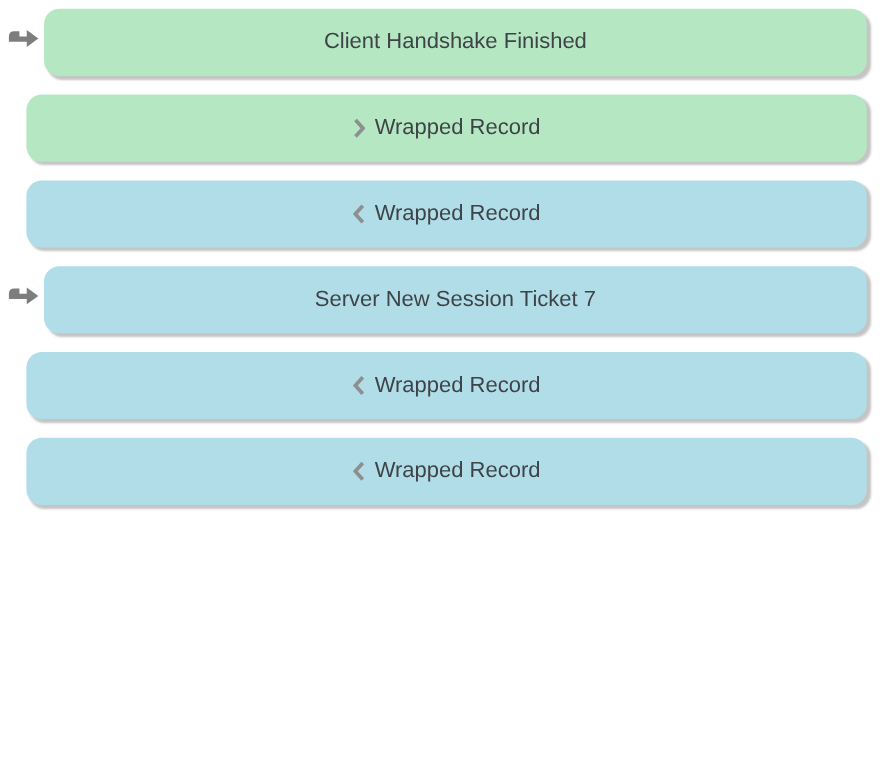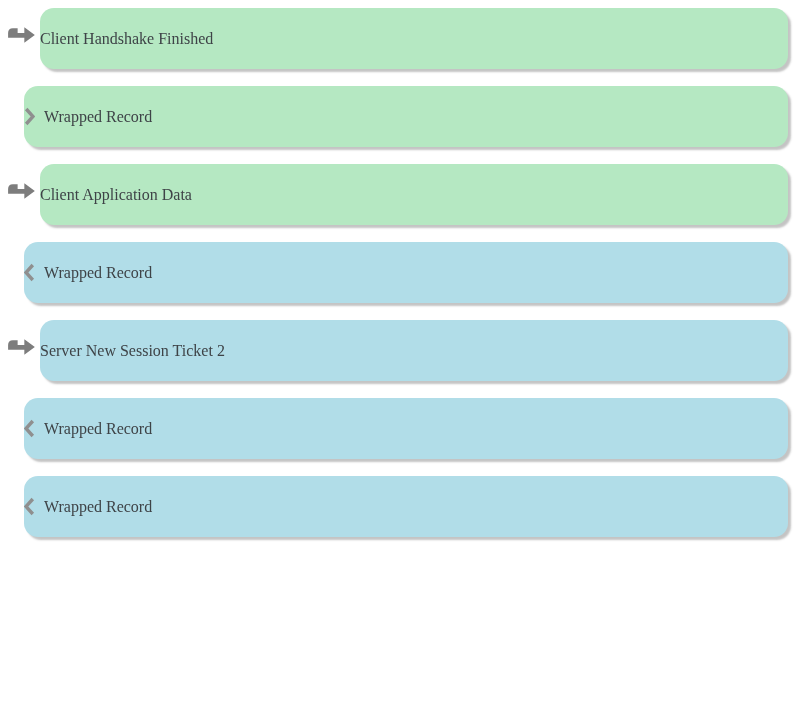--- a/index.html
+++ b/index.html
@@ -24,26 +24,26 @@
     height: 61px;
   }
   .box {
     position: absolute;
     top: 0;
     bottom: 0;
     right: 12px;
     border-radius: 14px;
     display: flex;
     align-items: center;
+    justify-content: center;
     gap: 9px;
-    font-size: 16px;
+    font-size: 20px;
     color: var(--label_text, #3e4347);
     box-shadow: 3px 3px 2px rgba(125,125,125,0.45);
     cursor: pointer;
-    font-family: Liberation Serif, serif;
   }
   .row.with-arrow .box { left: 40px; }
   .row.full .box { left: 24px; }
   .row.client .box { background: var(--client_fill, #b5e8c2); }
   .row.server .box { background: var(--server_fill, #b1dde8); }
   .send-arrow {
     position: absolute;
     left: 5px;
     top: calc(50% - 4px);
     transform: translateY(-50%);
@@ -78,50 +78,40 @@
     <div class="box">
       <span class="chevron">
         <svg width="11" height="19" viewBox="0 0 11 19">
             <path d="M2.2,2 L9,9.5 L2.2,17" fill="none" stroke="#8f8f8f" stroke-width="3.4"></path>
           </svg>
       </span>
       <span class="label">Wrapped Record</span>
     </div>
   </div>
 
-  <div class="row with-arrow client">
-    <span class="send-arrow">
-      <svg viewBox="0 0 32 22">
-          <path d="M3,16 L3,9 Q3,4 8,4 L13,4 L13,9 L20,9 L20,3 L31,11 L20,19 L20,14 L3,14 Z" fill="#7d7d7d"></path>
-        </svg>
-    </span>
-    <div class="box">
-      <span class="label">Client Application Data</span>
-    </div>
-  </div>
 
   <div class="row full server">
     <div class="box">
       <span class="chevron">
         <svg width="11" height="19" viewBox="0 0 11 19">
             <path d="M8.8,2 L2,9.5 L8.8,17" fill="none" stroke="#8f8f8f" stroke-width="3.4"></path>
           </svg>
       </span>
       <span class="label">Wrapped Record</span>
     </div>
   </div>
 
   <div class="row with-arrow server">
     <span class="send-arrow">
       <svg viewBox="0 0 32 22">
           <path d="M3,16 L3,9 Q3,4 8,4 L13,4 L13,9 L20,9 L20,3 L31,11 L20,19 L20,14 L3,14 Z" fill="#7d7d7d"></path>
         </svg>
     </span>
     <div class="box">
-      <span class="label">Server New Session Ticket 2</span>
+      <span class="label">Server New Session Ticket 7</span>
     </div>
   </div>
 
   <div class="row full server">
     <div class="box">
       <span class="chevron">
         <svg width="11" height="19" viewBox="0 0 11 19">
             <path d="M8.8,2 L2,9.5 L8.8,17" fill="none" stroke="#8f8f8f" stroke-width="3.4"></path>
           </svg>
       </span>

